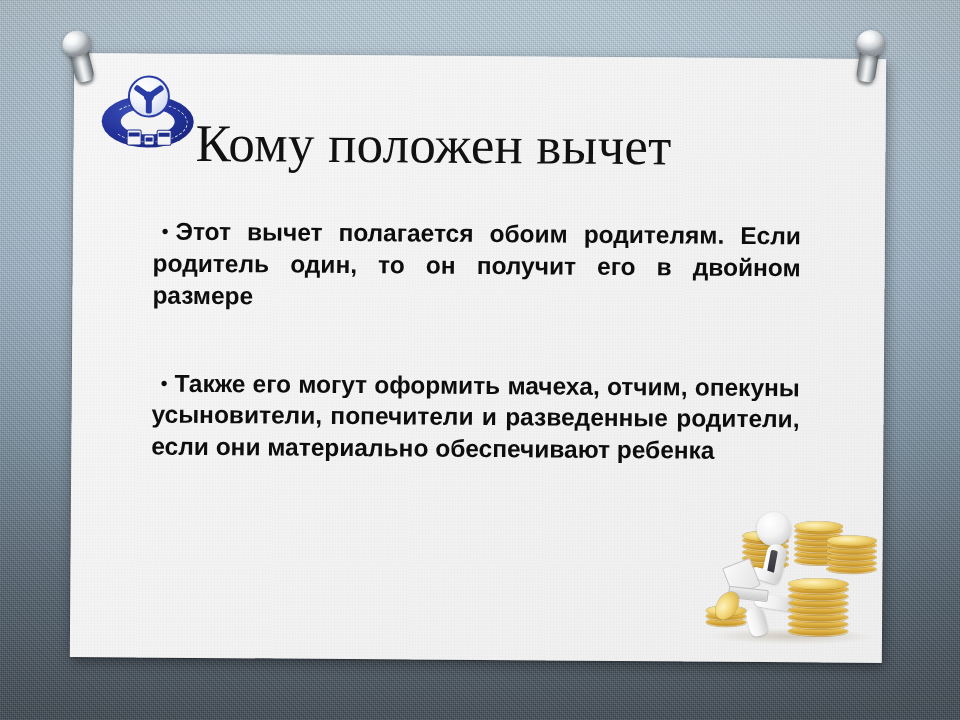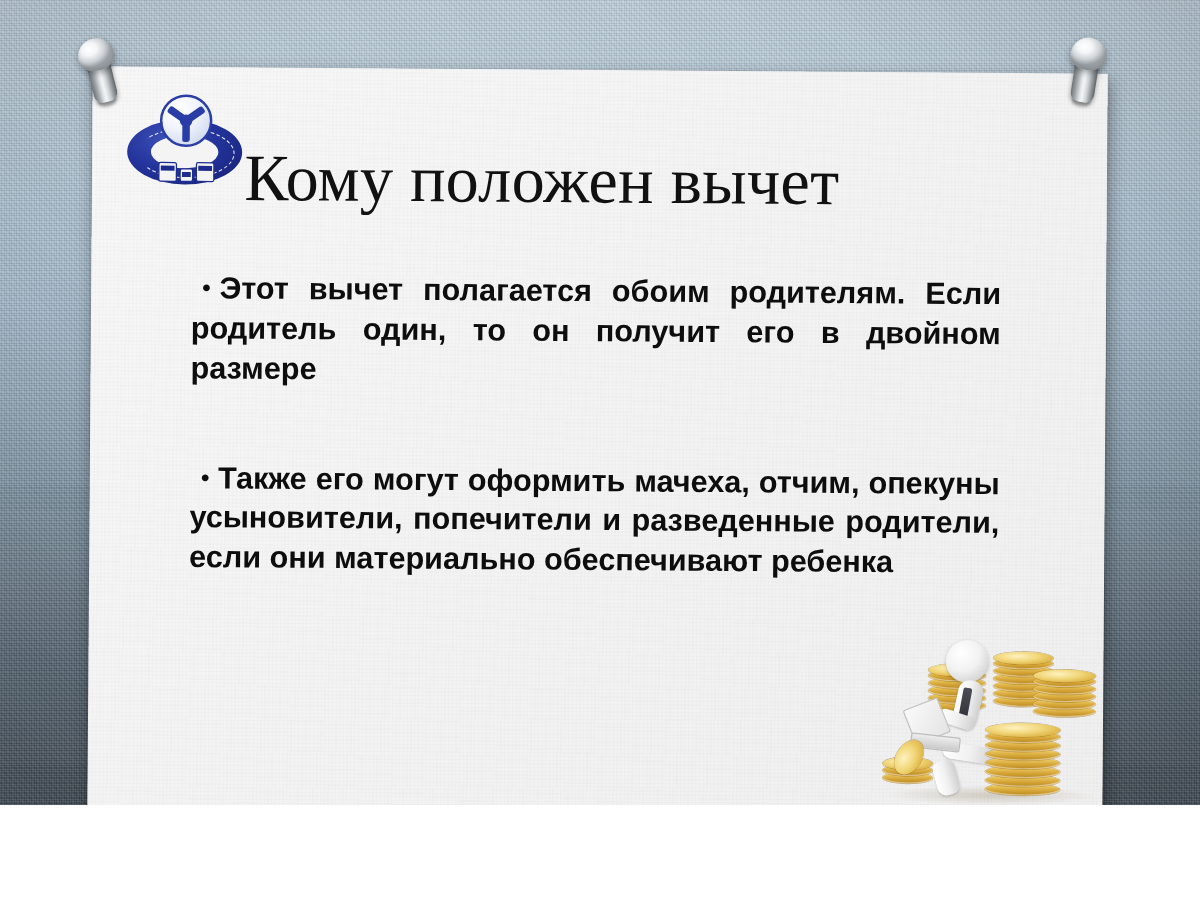--- a/index.html
+++ b/index.html
@@ -10,21 +10,21 @@
     width: 960px;
     height: 720px;
     overflow: hidden;
     font-family: "Liberation Sans", sans-serif;
   }
 
   
   .stage {
     position: relative;
     width: 960px;
-    height: 644px;
+    height: 720px;
     background:
       linear-gradient(to bottom,
         #b9cbd8 0%,
         #aec2d1 18%,
         #9db3c4 38%,
         #7e93a3 60%,
         #586876 82%,
         #47535e 100%);
     overflow: hidden;
   }

